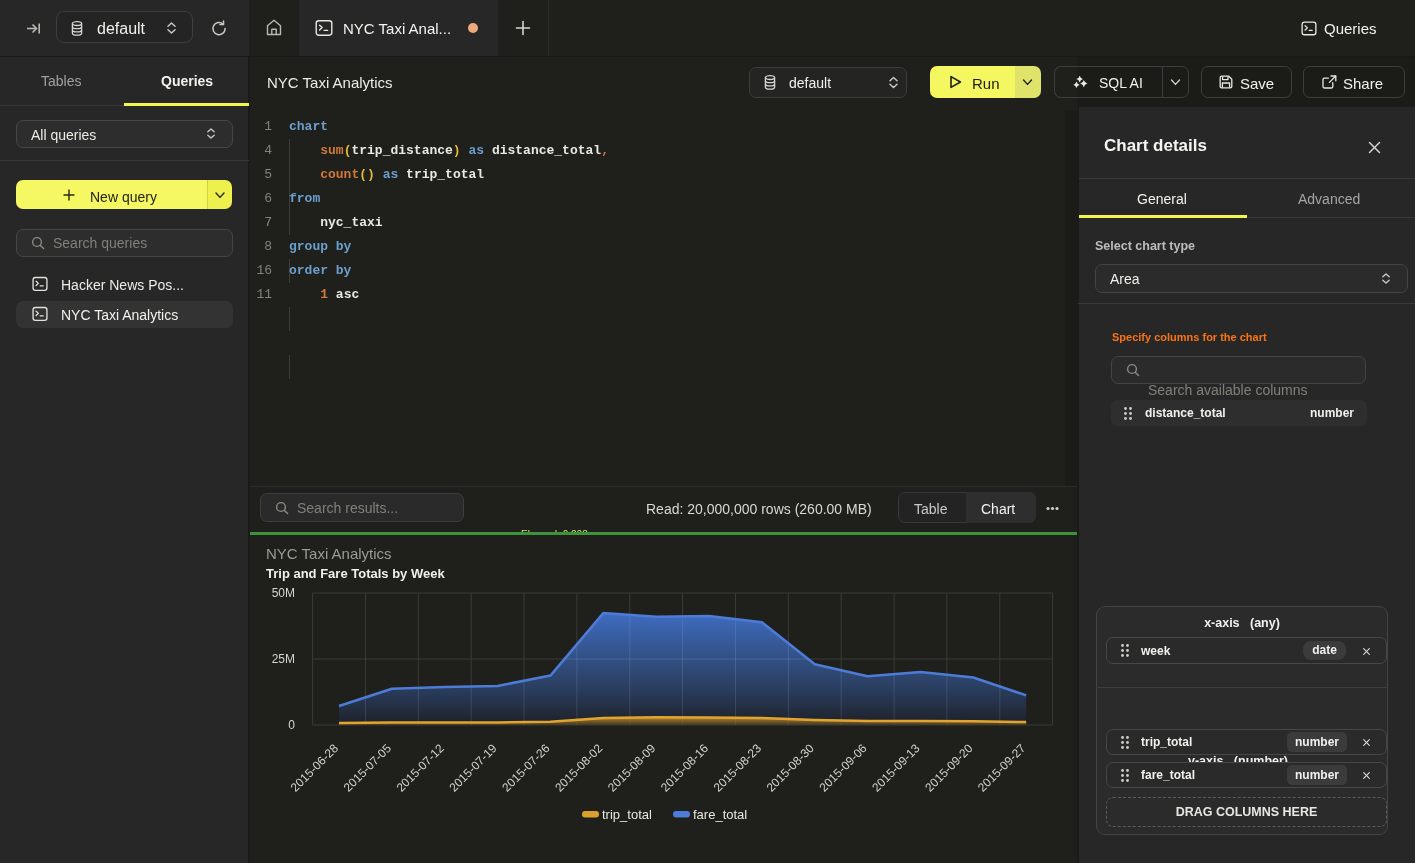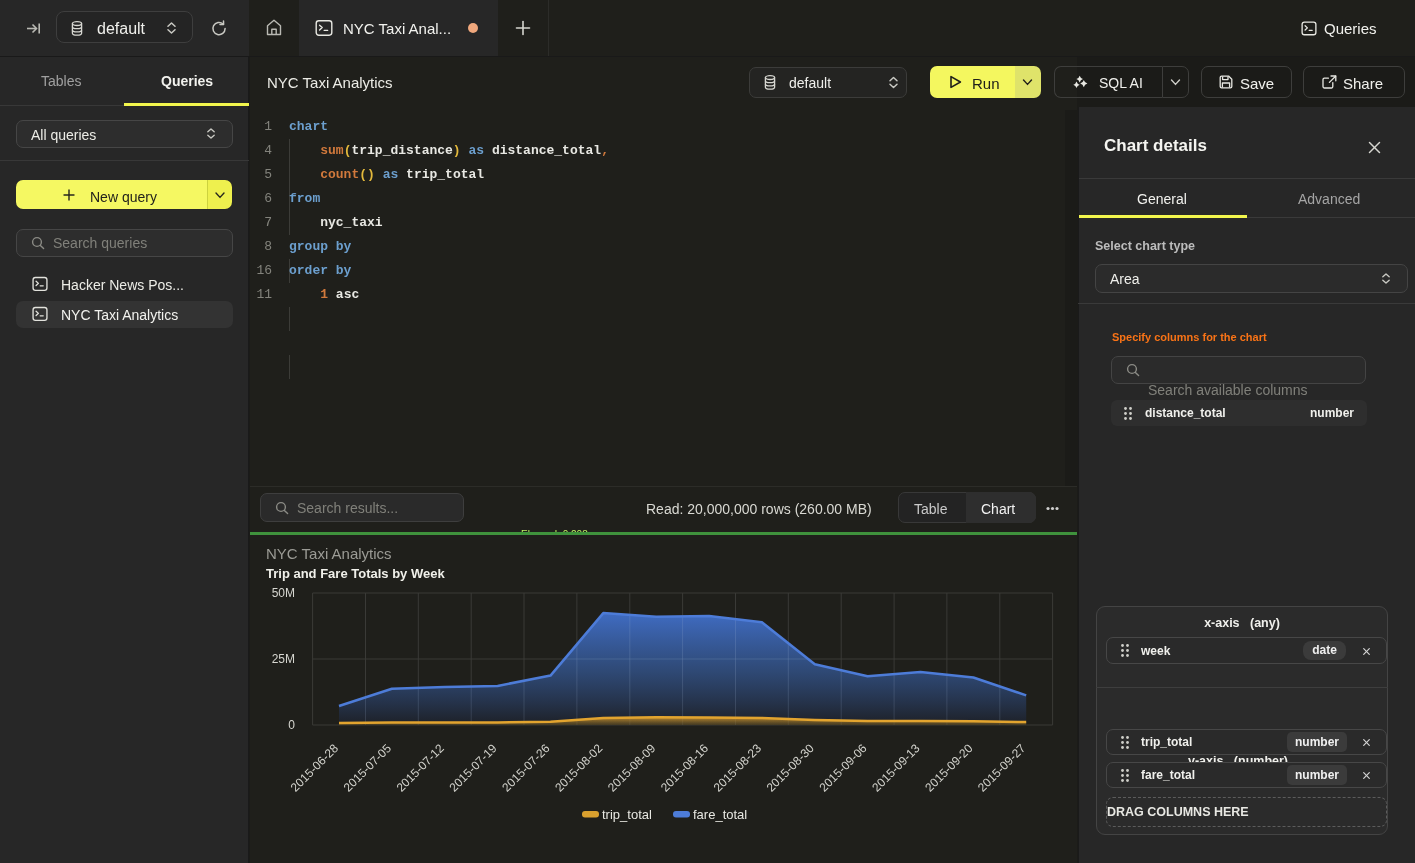--- a/index.html
+++ b/index.html
@@ -379,15 +379,15 @@
       <circle cx="6.5" cy="6.5" r="1.4"></circle>
       <circle cx="1.5" cy="11.5" r="1.4"></circle>
       <circle cx="6.5" cy="11.5" r="1.4"></circle>
     </svg>
   <div class="abs" style="left:1141px;top:768px;font-size:12px;color:#f0f0ec;font-weight:700;">fare_total</div>
   <svg class="abs" style="left:1362.5px;top:771.5px;" width="7" height="7" viewBox="0 0 10 10" stroke="#d4d4d4" stroke-width="1.7" stroke-linecap="round">
       <line x1="1" y1="1" x2="9" y2="9"></line>
       <line x1="9" y1="1" x2="1" y2="9"></line>
     </svg>
   <div class="abs" style="left:1287px;top:765px;width:60px;height:20px;background:#3b3b3b;border-radius:5px;text-align:center;font-size:12px;color:#f0f0f0;font-weight:700;line-height:20px;">number</div>
-  <div class="abs" style="left:1106px;top:797px;width:281px;height:30px;border:1.5px dashed #5c5c5c;border-radius:7px;font-size:12.5px;color:#e8e8e3;font-weight:700;line-height:28px;">DRAG COLUMNS HERE</div>
+  <div class="abs" style="left:1106px;top:797px;width:281px;height:30px;border:1.5px dashed #5c5c5c;border-radius:7px;text-align:center;font-size:12.5px;color:#e8e8e3;font-weight:700;line-height:28px;">DRAG COLUMNS HERE</div>
 
 </div>
 
 </body></html>

